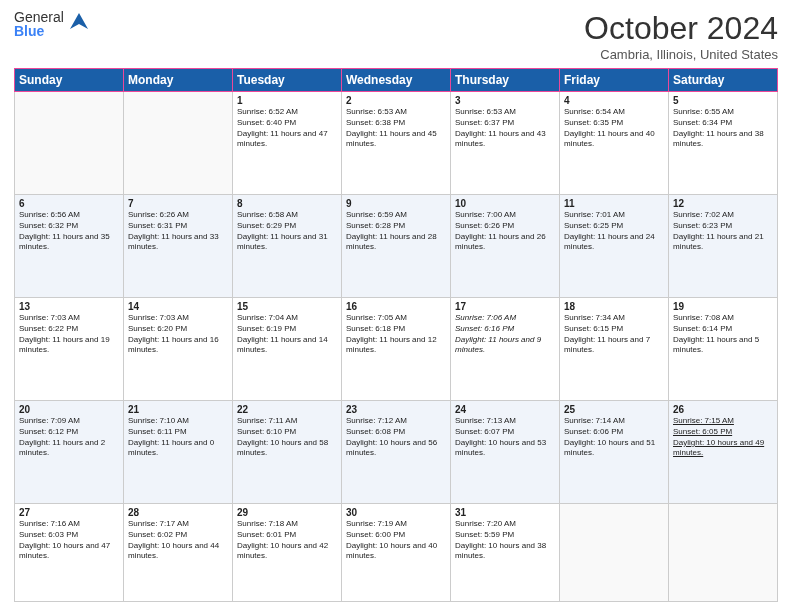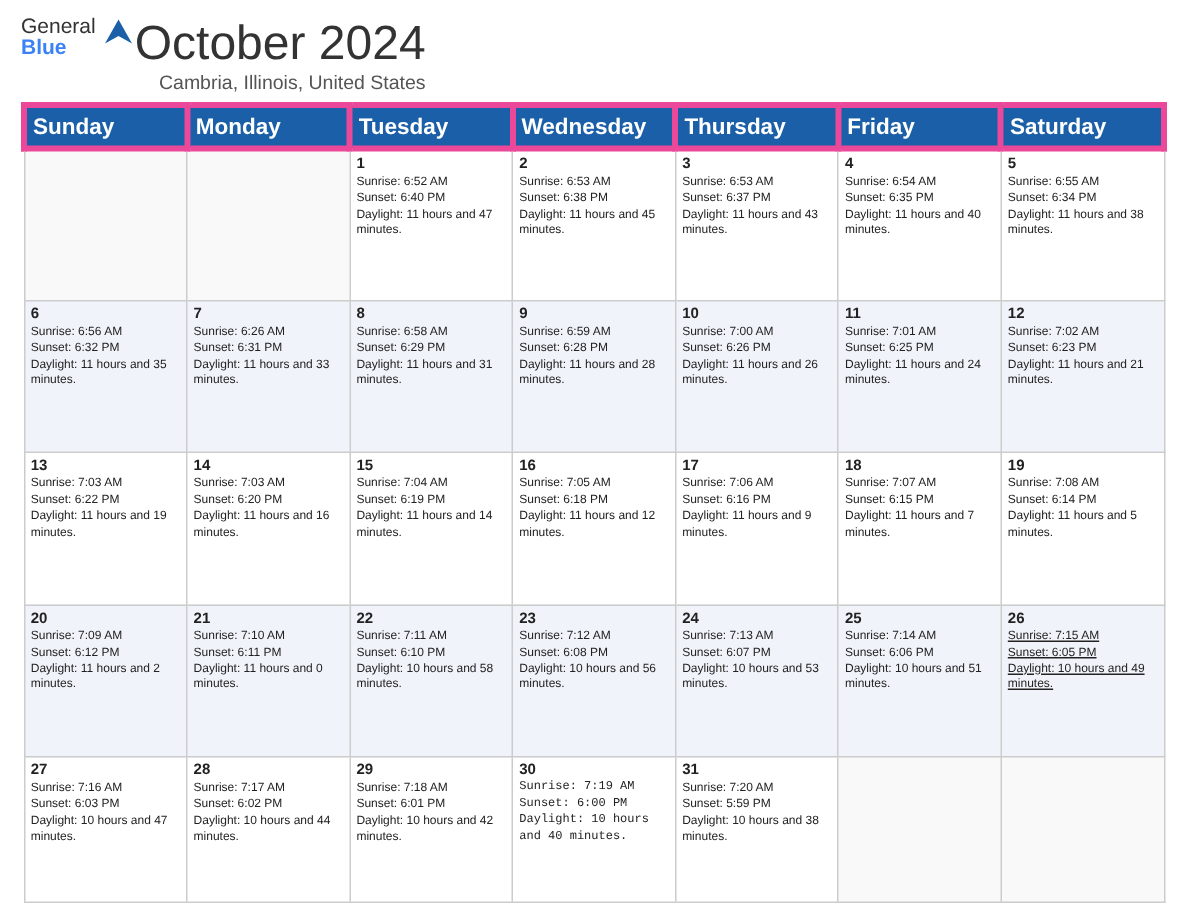--- a/index.html
+++ b/index.html
@@ -12,21 +12,21 @@
     }
     .page {
       width: 792px;
       height: 612px;
       padding: 10px 14px 10px 14px;
       display: flex;
       flex-direction: column;
     }
     .header {
       display: flex;
-      justify-content: flex-start;
+      justify-content: space-between;
       align-items: flex-start;
       margin-bottom: 6px;
     }
     .logo {
       display: flex;
       align-items: center;
     }
     .logo-text {
       display: flex;
       flex-direction: column;
@@ -60,25 +60,25 @@
     .calendar {
       flex: 1;
       border: 1px solid #ccc;
       border-collapse: collapse;
       width: 100%;
       table-layout: fixed;
     }
     .calendar th {
       background: #1a5fa8;
       color: #fff;
-      font-size: 15px;
+      font-size: 12px;
       font-weight: bold;
       padding: 4px 4px;
       text-align: left;
-      border: 4px solid #ec4899;
+      border: 1px solid #ec4899;
     }
     .calendar td {
       border: 1px solid #ccc;
       vertical-align: top;
       padding: 3px 4px;
       font-size: 8.5px;
       color: #222;
       height: 82px;
     }
     .calendar tr:last-child td {
@@ -235,27 +235,27 @@
 Daylight: 11 hours and 14 minutes.</div>
           </td>
           <td>
             <span class="day-num">16</span>
             <div class="cell-content" style="white-space: pre-line;">Sunrise: 7:05 AM
 Sunset: 6:18 PM
 Daylight: 11 hours and 12 minutes.</div>
           </td>
           <td>
             <span class="day-num">17</span>
-            <div class="cell-content" style="white-space: pre-line;">Sunrise: 7:06 AM
+            <div class="cell-content" style="white-space: pre-line; font-style: italic;">Sunrise: 7:06 AM
 Sunset: 6:16 PM
 Daylight: 11 hours and 9 minutes.</div>
           </td>
           <td>
             <span class="day-num">18</span>
-            <div class="cell-content" style="white-space: pre-line;">Sunrise: 7:07 AM
+            <div class="cell-content" style="white-space: pre-line;">Sunrise: 7:34 AM
 Sunset: 6:15 PM
 Daylight: 11 hours and 7 minutes.</div>
           </td>
           <td>
             <span class="day-num">19</span>
             <div class="cell-content" style="white-space: pre-line;">Sunrise: 7:08 AM
 Sunset: 6:14 PM
 Daylight: 11 hours and 5 minutes.</div>
           </td>
         </tr>
@@ -317,21 +317,21 @@
 Daylight: 10 hours and 44 minutes.</div>
           </td>
           <td>
             <span class="day-num">29</span>
             <div class="cell-content" style="white-space: pre-line;">Sunrise: 7:18 AM
 Sunset: 6:01 PM
 Daylight: 10 hours and 42 minutes.</div>
           </td>
           <td>
             <span class="day-num">30</span>
-            <div class="cell-content" style="white-space: pre-line; font-family: Liberation Mono, monospace;">Sunrise: 7:19 AM
+            <div class="cell-content" style="white-space: pre-line;">Sunrise: 7:19 AM
 Sunset: 6:00 PM
 Daylight: 10 hours and 40 minutes.</div>
           </td>
           <td>
             <span class="day-num">31</span>
             <div class="cell-content" style="white-space: pre-line;">Sunrise: 7:20 AM
 Sunset: 5:59 PM
 Daylight: 10 hours and 38 minutes.</div>
           </td>
           <td class="empty"></td>

